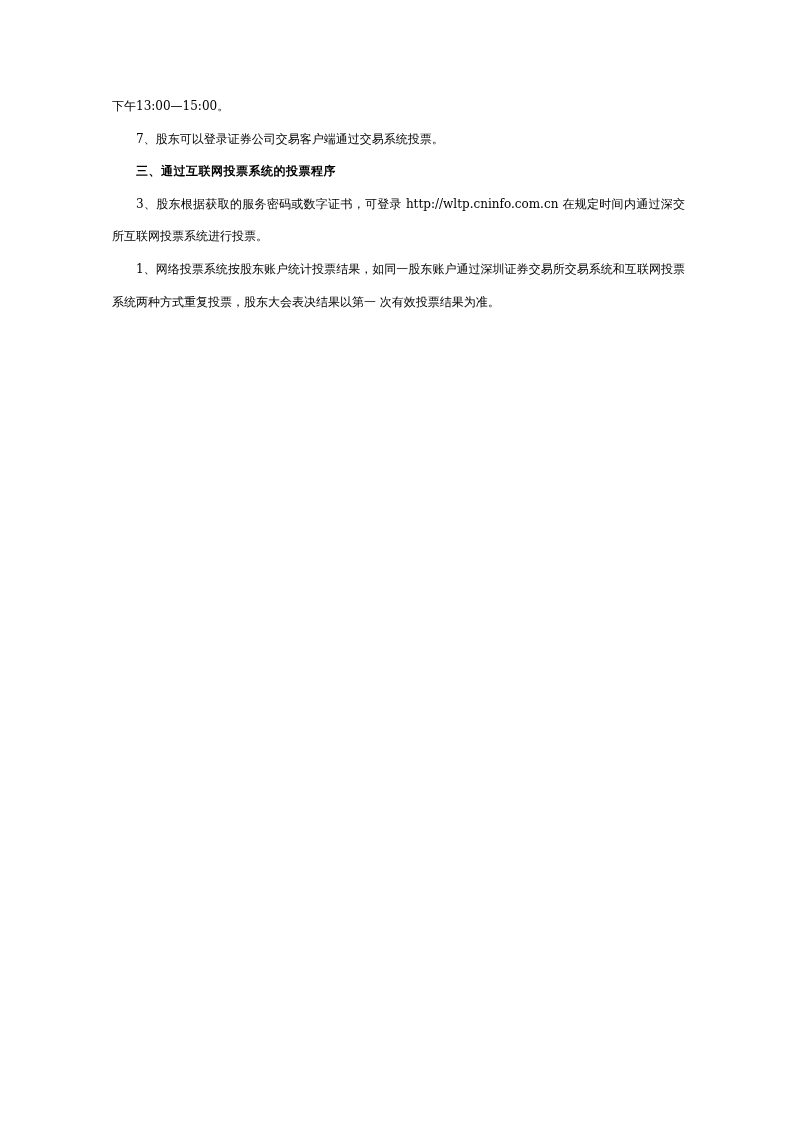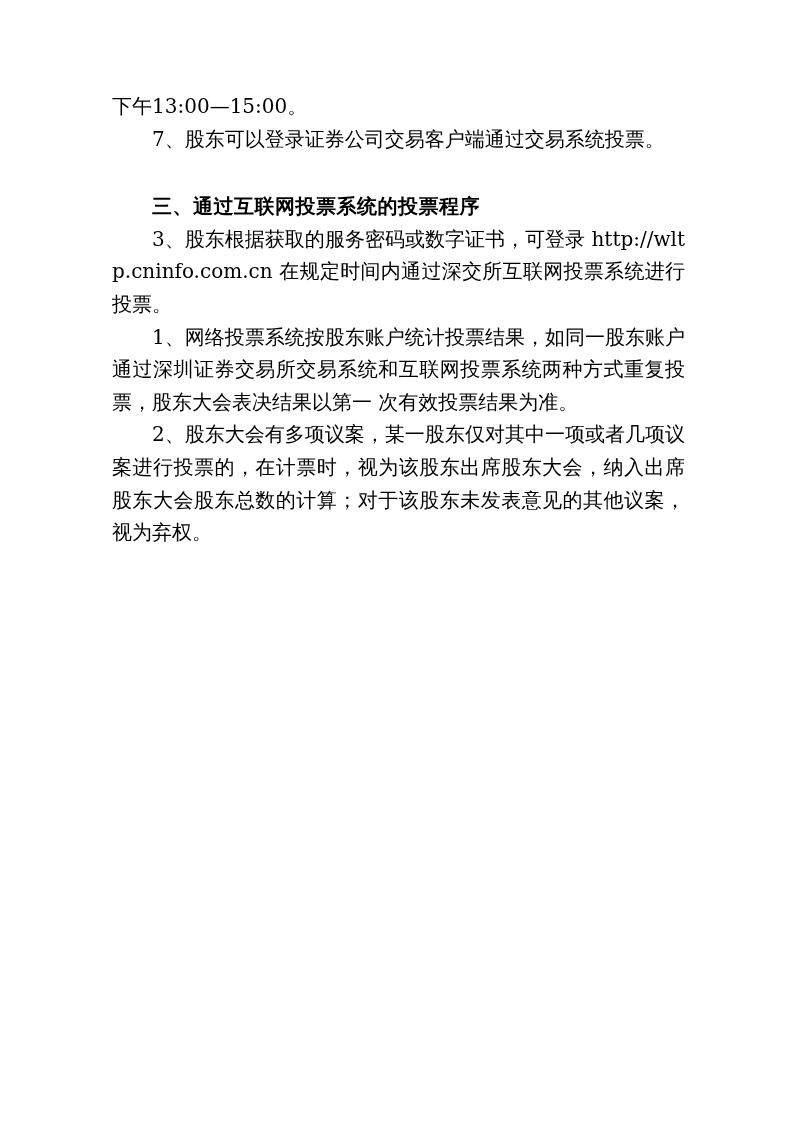--- a/index.html
+++ b/index.html
@@ -10,21 +10,21 @@
   .page {
     position: relative;
     width: 793px;
     height: 1122px;
     background: #ffffff;
     box-sizing: border-box;
     padding: 90px 108px 0 112px;
     overflow: hidden;
     color: #000000;
     font-family: "DejaVu Serif", "Liberation Serif", serif;
-    font-size: 20px;
+    font-size: 12px;
     line-height: 32.6px;
   }
   .doc-body {
     width: 100%;
   }
   p.para {
     margin: 0;
     padding: 0;
     text-align: justify;
     text-justify: inter-character;
@@ -35,28 +35,26 @@
   }
   p.para.body {
     text-indent: 2em;
   }
   p.para.heading {
     text-indent: 2em;
     text-align: left;
     font-family: "DejaVu Sans", "Liberation Sans", sans-serif;
     font-weight: bold;
     letter-spacing: 0.5px;
-    margin-top: 35px;
   }
 </style>
 </head>
 <body>
 
 <div class="page">
   <div class="doc-body">
       <p class="para continuation">下午13:00—15:00。</p>
       <p class="para body">7、股东可以登录证券公司交易客户端通过交易系统投票。</p>
       <p class="para heading">三、通过互联网投票系统的投票程序</p>
       <p class="para body">3、股东根据获取的服务密码或数字证书，可登录 http://wltp.cninfo.com.cn 在规定时间内通过深交所互联网投票系统进行投票。</p>
       <p class="para body">1、网络投票系统按股东账户统计投票结果，如同一股东账户通过深圳证券交易所交易系统和互联网投票系统两种方式重复投票，股东大会表决结果以第一 次有效投票结果为准。</p>
-      <p class="para body">2、股东大会有多项议案，某一股东仅对其中一项或者几项议案进行投票的，在计票时，视为该股东出席股东大会，纳入出席股东大会股东总数的计算；对于该股东未发表意见的其他议案，视为弃权。</p>
     </div>
 </div>
 
 </body></html>

